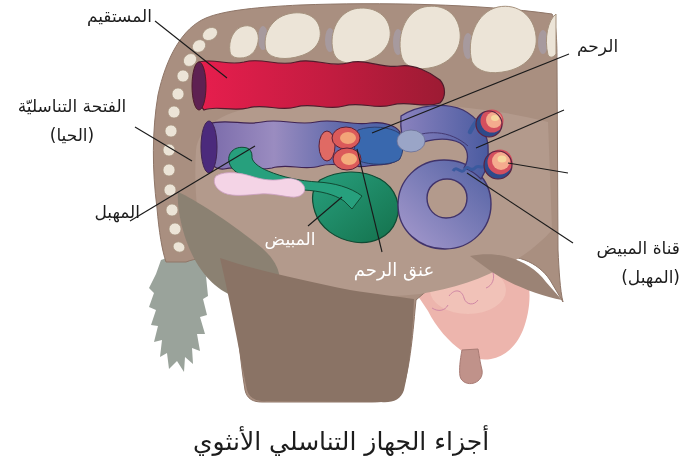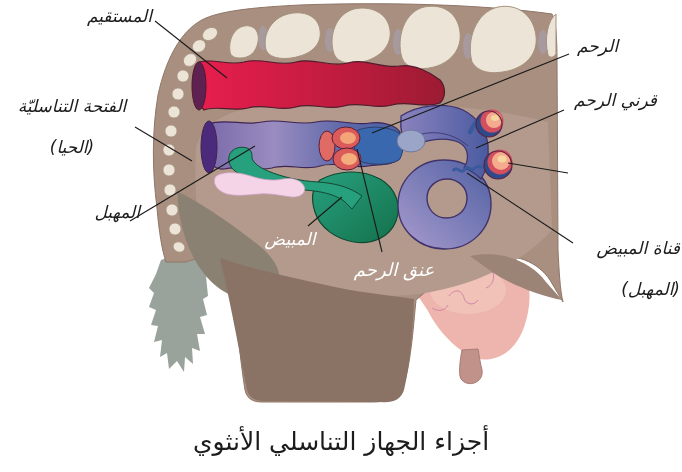--- a/index.html
+++ b/index.html
@@ -4,24 +4,24 @@
 <style>
   html,body{margin:0;padding:0;background:#fff;}
   #stage{
     position:relative;width:682px;height:472px;overflow:hidden;
     background:var(--c-background,#ffffff);
     font-family:"DejaVu Sans","Liberation Sans",sans-serif;
   }
   #art{position:absolute;left:0;top:0;}
   .label{
     position:absolute;direction:rtl;white-space:nowrap;
-    font-size:17px;line-height:1.25;color:var(--c-label_text,#1c1c1c);font-style:italic;
+    font-size:17px;line-height:1.25;color:var(--c-label_text,#1c1c1c);
   }
   .label.light{color:var(--c-label_light,#ffffff);}
-  .label .l2{display:block;margin-top:20px;}
+  .label .l2{display:block;margin-top:8px;}
   .caption{
     position:absolute;left:100px;top:427px;width:482px;text-align:center;
     direction:rtl;font-size:25px;color:var(--c-label_text,#1c1c1c);
   }
   
   .f-body{fill:var(--c-body,#a98f80);}
   .f-bodylight{fill:var(--c-body_light,#b39a8c);}
   .f-leg{fill:var(--c-leg,#8a7365);}
   .f-legfar{fill:var(--c-leg_far,#8b8172);}
   .f-bone{fill:var(--c-bone,#ece4d7);stroke:var(--c-bone_outline,#a5917d);}
@@ -230,21 +230,20 @@
 
   <div class="label" style="left:0px;top:96px;width:144px;text-align:center">
     <span>الفتحة التناسليّة</span>
     <span class="l2">(الحيا)</span>
   </div>
 
   <div class="label" style="left:48px;top:202px;width:92px;text-align:right">المهبل</div>
 
   <div class="label" style="left:577px;top:36px;width:70px;text-align:left">الرحم</div>
 
-  <div class="label" style="left:574px;top:90px;width:100px;text-align:left">قرني الرحم</div>
 
 
   <div class="label" style="left:574px;top:238px;width:106px;text-align:right">
     <span>قناة المبيض</span>
     <span class="l2">(المهبل)</span>
   </div>
 
   <div class="label light" style="left:260px;top:229px;width:60px;text-align:center">المبيض</div>
 
   <div class="label light" style="left:340px;top:259px;width:108px;text-align:center;font-size:18px">عنق الرحم</div>

